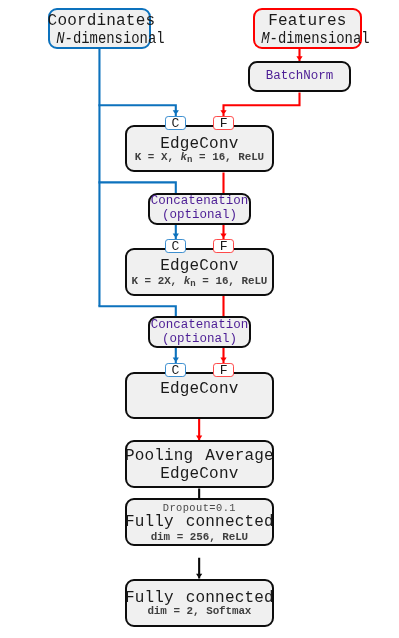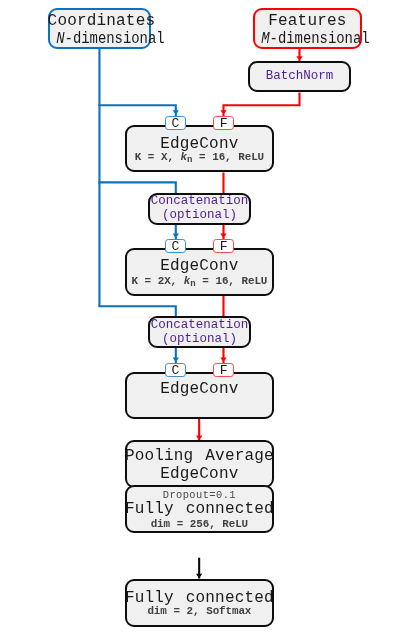--- a/index.html
+++ b/index.html
@@ -90,21 +90,21 @@
 
   <div class="node" style="left:124.6px;top:371.5px;width:149.5px;height:47.6px;">
     <div class="t-big" style="top:7.66px;"><span>EdgeConv</span></div>
   </div>
 
   <div class="node" style="left:124.6px;top:440.4px;width:149.5px;height:48.0px;">
     <div class="t-big" style="top:5.56px;"><span>Pooling Average</span></div>
     <div class="t-big" style="top:23.96px;"><span>EdgeConv</span></div>
   </div>
 
-  <div class="node" style="left:124.6px;top:485px;width:149.5px;height:48.2px;padding-left:40px;">
+  <div class="node" style="left:124.6px;top:498px;width:149.5px;height:48.2px;padding-left:40px;">
     <div class="t-drop" style="top:3.2px;"><span>Dropout=0.1</span></div>
     <div class="t-big" style="top:13.96px;"><span>Fully connected</span></div>
     <div class="t-param" style="top:31.55px;"><span>dim = 256, ReLU</span></div>
   </div>
 
   <div class="node" style="left:124.6px;top:578.6px;width:149.5px;height:48.4px;">
     <div class="t-big" style="top:8.96px;"><span>Fully connected</span></div>
     <div class="t-param" style="top:25.05px;"><span>dim = 2, Softmax</span></div>
   </div>
 

